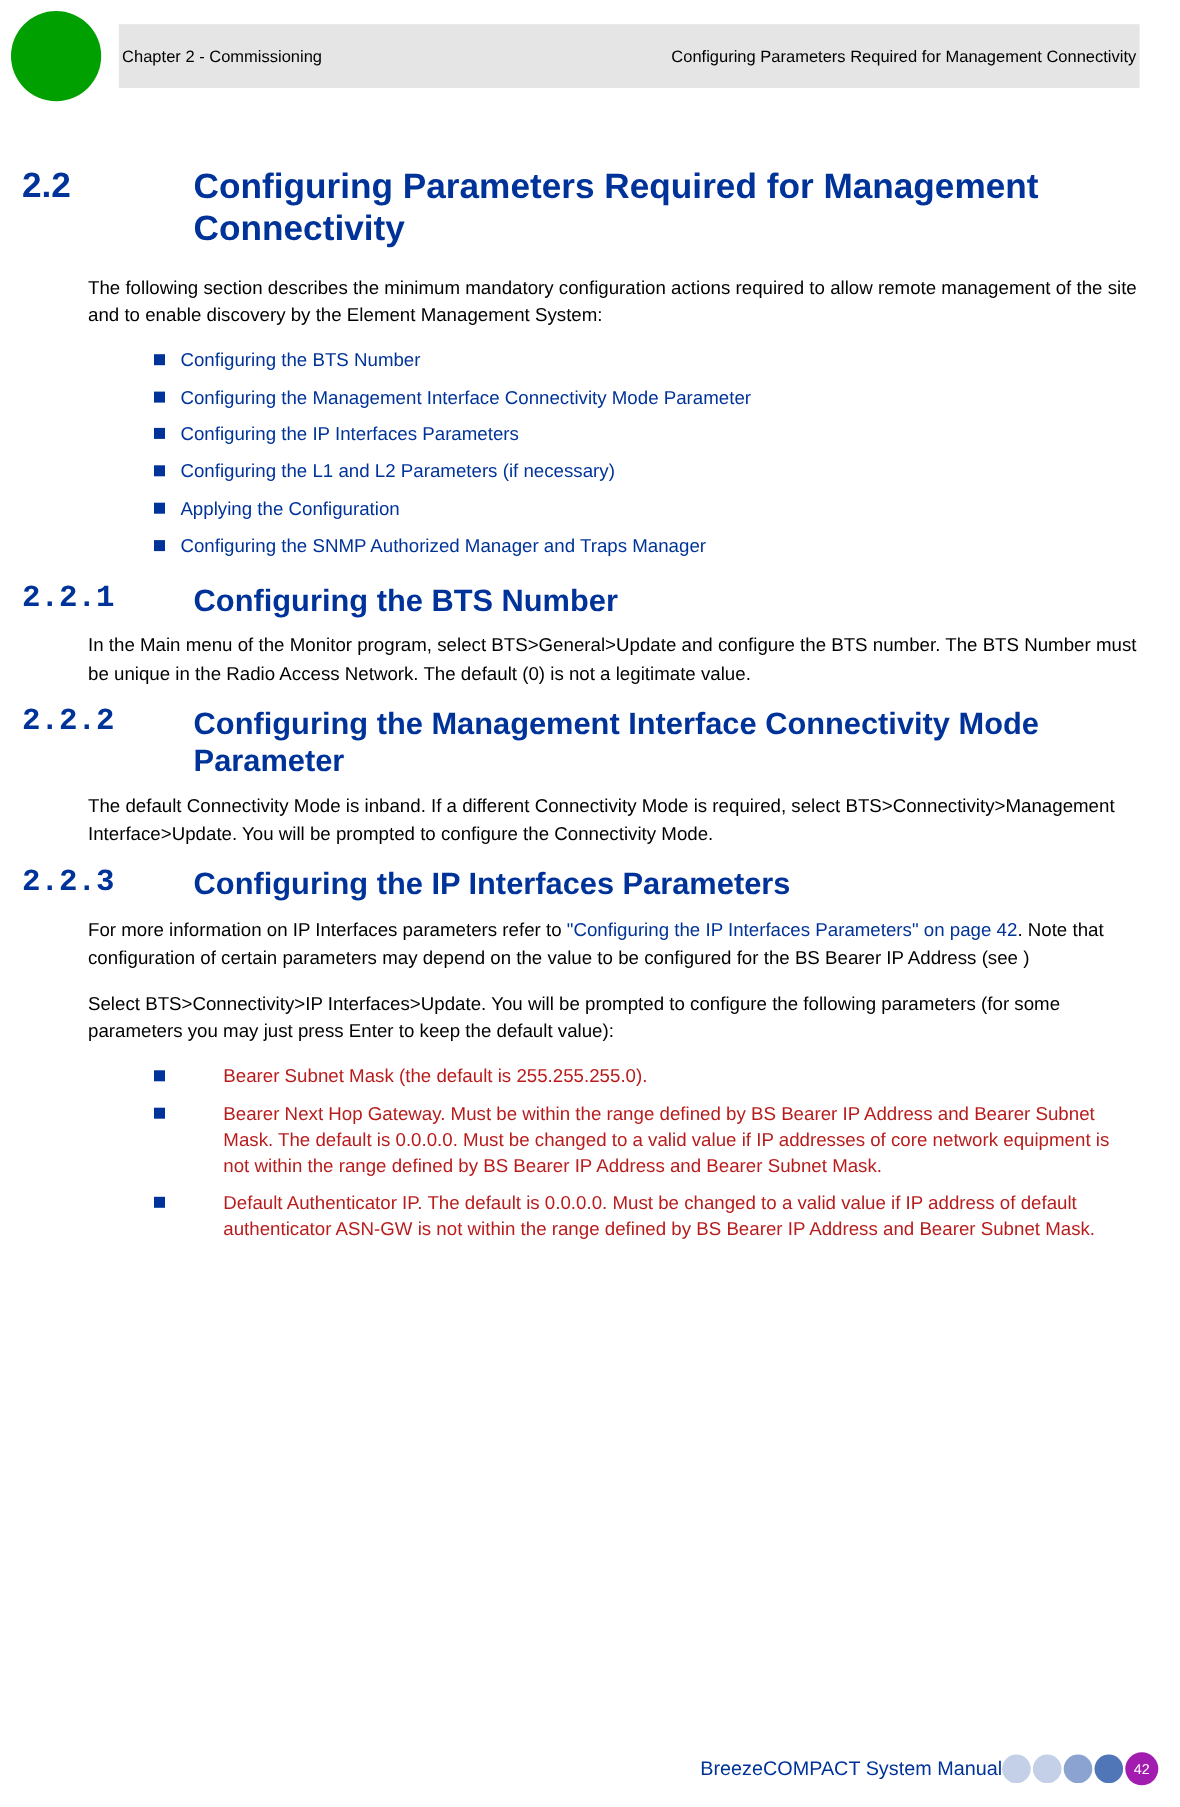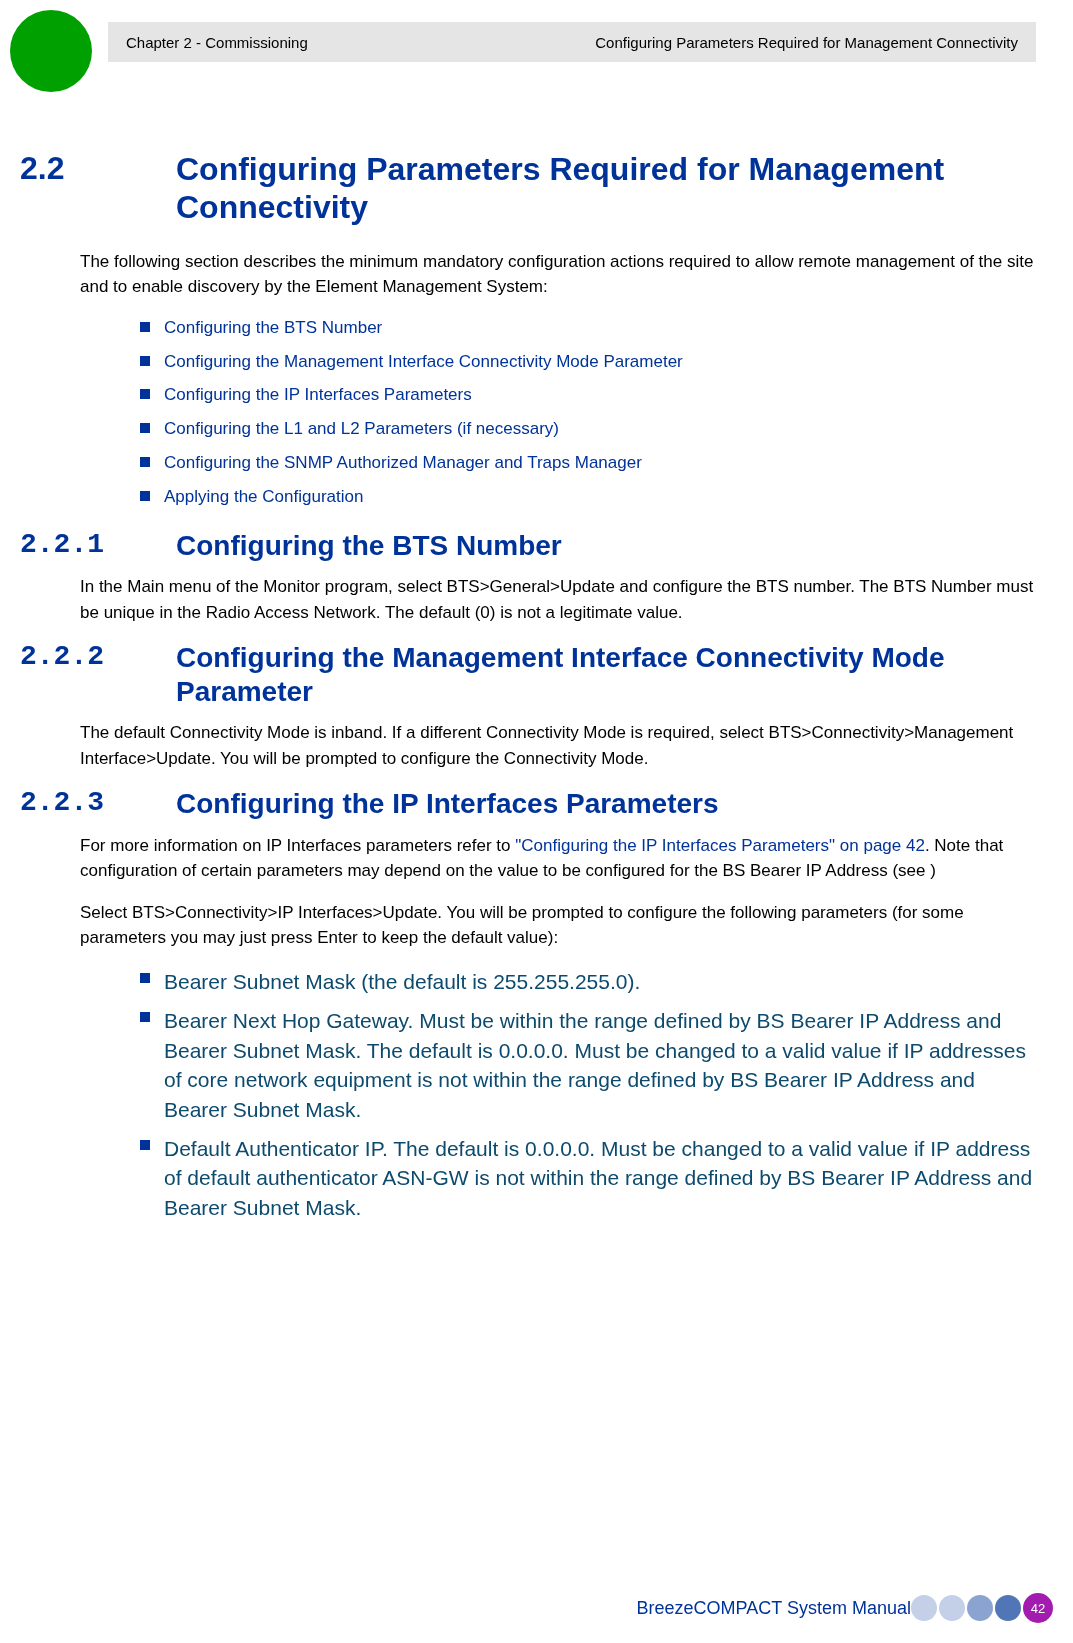--- a/index.html
+++ b/index.html
@@ -9,25 +9,25 @@
       height: 1643px;
       background: #fff;
       position: relative;
       color: #000;
     }
     .header-bar {
       position: absolute;
       top: 22px;
       left: 108px;
       right: 37px;
-      height: 40px;
+      height: 58px;
       background: #e5e5e5;
       display: flex;
       align-items: center;
-      padding: 0 18px;
+      padding: 0 3px;
     }
     .green-circle {
       position: absolute;
       top: 10px;
       left: 10px;
       width: 82px;
       height: 82px;
       background: #00a000;
       border-radius: 50%;
       z-index: 2;
@@ -92,23 +92,24 @@
       margin-right: 14px;
       margin-top: 6px;
       flex-shrink: 0;
     }
     .link-text {
       color: #003399;
       font-size: 17px;
       line-height: 1.4;
     }
     .plain-text {
-      color: #0c4a6e;
-      font-size: 21px;
+      color: #b91c1c;
+      font-size: 17px;
       line-height: 1.4;
+      margin-left: 39px;
     }
     .inline-link {
       color: #003399;
     }
     .footer {
       position: absolute;
       bottom: 20px;
       left: 20px;
       right: 20px;
       display: flex;
@@ -174,25 +175,25 @@
     <li>
         <span class="bullet-sq"></span>
         <a class="link-text">Configuring the IP Interfaces Parameters</a>
       </li>
     <li>
         <span class="bullet-sq"></span>
         <a class="link-text">Configuring the L1 and L2 Parameters (if necessary)</a>
       </li>
     <li>
         <span class="bullet-sq"></span>
+        <a class="link-text">Applying the Configuration</a>
+      </li>
+    <li>
+        <span class="bullet-sq"></span>
         <a class="link-text">Configuring the SNMP Authorized Manager and Traps Manager</a>
-      </li>
-    <li>
-        <span class="bullet-sq"></span>
-        <a class="link-text">Applying the Configuration</a>
       </li>
   </ul>
 
   <div class="section-row">
     <div class="section-num h2-num">2.2.1</div>
     <div class="section-title h2-title">Configuring the BTS Number</div>
   </div>
 
   <p class="body-text">In the Main menu of the Monitor program, select BTS&gt;General&gt;Update and configure the BTS number. The BTS Number must be unique in the Radio Access Network. The default (0) is not a legitimate value.</p>
 

